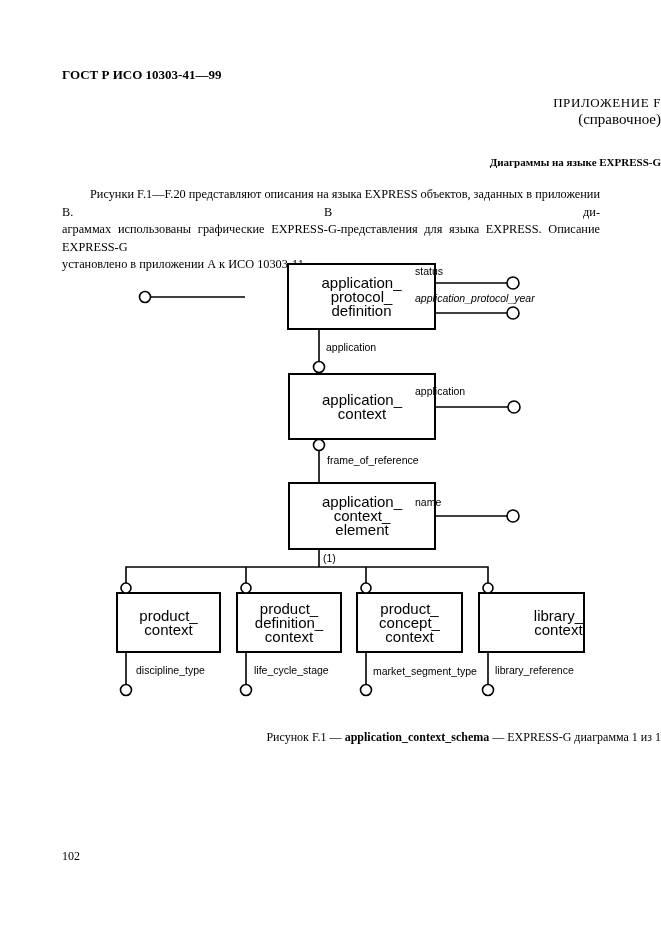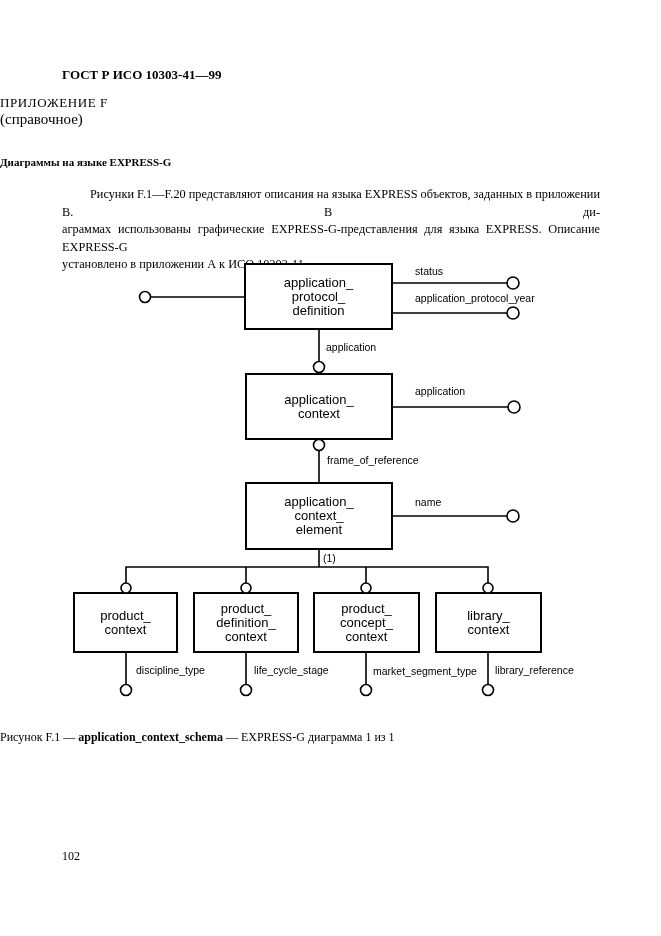--- a/index.html
+++ b/index.html
@@ -3,39 +3,40 @@
 <meta charset="utf-8">
 <style>
   html,body { margin:0; padding:0; background:#e8e8e8; }
   .page {
     position:relative; width:661px; height:936px; margin:0 auto;
     background:#ffffff; color:#000;
     font-family:"Liberation Serif", serif; overflow:hidden;padding-left:28px;
   }
   
   .doc-header { position:absolute; left:62px; top:67px; font-size:13px; font-weight:bold; }
-  .centered { position:absolute; left:0; width:661px; text-align:left; }
+  .centered { position:absolute; left:0; width:661px; text-align:right; }
   .appendix-heading { top:95px; font-size:13px; letter-spacing:0.6px; }
   .appendix-type { top:111px; font-size:15px; }
   .section-title { top:156px; font-size:11px; font-weight:bold; }
   .paragraph { position:absolute; left:62px; top:186px; width:538px; font-size:12.3px; line-height:17.5px; }
   .pline { text-align:justify; text-align-last:justify; }
   .pline.first { text-indent:28px; }
   .caption { top:730px; font-size:12px; }
   .caption .bold-part { font-weight:bold; }
   .page-number { position:absolute; left:62px; top:849px; font-size:12px; }
   
   svg.layer { position:absolute; left:0; top:0; pointer-events:none; }
   .lines-layer { z-index:1; }
   .circles-layer { z-index:3; }
   .node {
     position:absolute; z-index:2; border:2px solid #000; background:#fff;
     display:flex; align-items:center; justify-content:center; text-align:center;
-    font-family:"Liberation Sans", sans-serif; font-size:13px; line-height:14px;
+    font-family:"Liberation Sans", sans-serif; font-size:15px; line-height:14px;
     box-sizing:border-box;
+    margin-left:43px;
   }
   .node span { white-space:pre-line; }
   .elabel {
     position:absolute; z-index:4;
     font-family:"Liberation Sans", sans-serif; font-size:10.5px; line-height:12.5px;
     white-space:pre-line;
   }
 </style>
 </head>
 <body>
@@ -93,21 +94,21 @@
   <div class="node" style="left:193px;top:592px;width:106px;height:61px;">
     <span>product_
 definition_
 context</span>
   </div>
   <div class="node" style="left:313px;top:592px;width:107px;height:61px;">
     <span>product_
 concept_
 context</span>
   </div>
-  <div class="node" style="left:435px;top:592px;width:107px;height:61px;">
+  <div class="node" style="left:435px;top:592px;width:107px;height:61px;justify-content:flex-end;">
     <span>library_
 context</span>
   </div>
 
   <svg class="layer circles-layer" width="661" height="936">
     <g stroke="#000" stroke-width="1.6" fill="#fff">
       <circle cx="145" cy="297" r="5.5"></circle>
       <circle cx="513" cy="283" r="6"></circle>
       <circle cx="513" cy="313" r="6"></circle>
       <circle cx="319" cy="367" r="5.5"></circle>
@@ -119,21 +120,21 @@
       <circle cx="366" cy="588" r="5"></circle>
       <circle cx="488" cy="588" r="5"></circle>
       <circle cx="126" cy="690" r="5.5"></circle>
       <circle cx="246" cy="690" r="5.5"></circle>
       <circle cx="366" cy="690" r="5.5"></circle>
       <circle cx="488" cy="690" r="5.5"></circle>
     </g>
   </svg>
 
   <div class="elabel" style="left:415px;top:265px;">status</div>
-  <div class="elabel" style="left:415px;top:292px;">application_protocol_year</div>
+  <div class="elabel" style="left:415px;top:292px;font-style:italic;">application_protocol_year</div>
   <div class="elabel" style="left:326px;top:341px;">application</div>
   <div class="elabel" style="left:415px;top:385px;">application</div>
   <div class="elabel" style="left:327px;top:454px;">frame_of_reference</div>
   <div class="elabel" style="left:415px;top:496px;">name</div>
   <div class="elabel" style="left:323px;top:552px;">(1)</div>
   <div class="elabel" style="left:136px;top:664px;">discipline_type</div>
   <div class="elabel" style="left:254px;top:664px;">life_cycle_stage</div>
   <div class="elabel" style="left:373px;top:665px;">market_segment_type</div>
   <div class="elabel" style="left:495px;top:664px;">library_reference</div>
 

